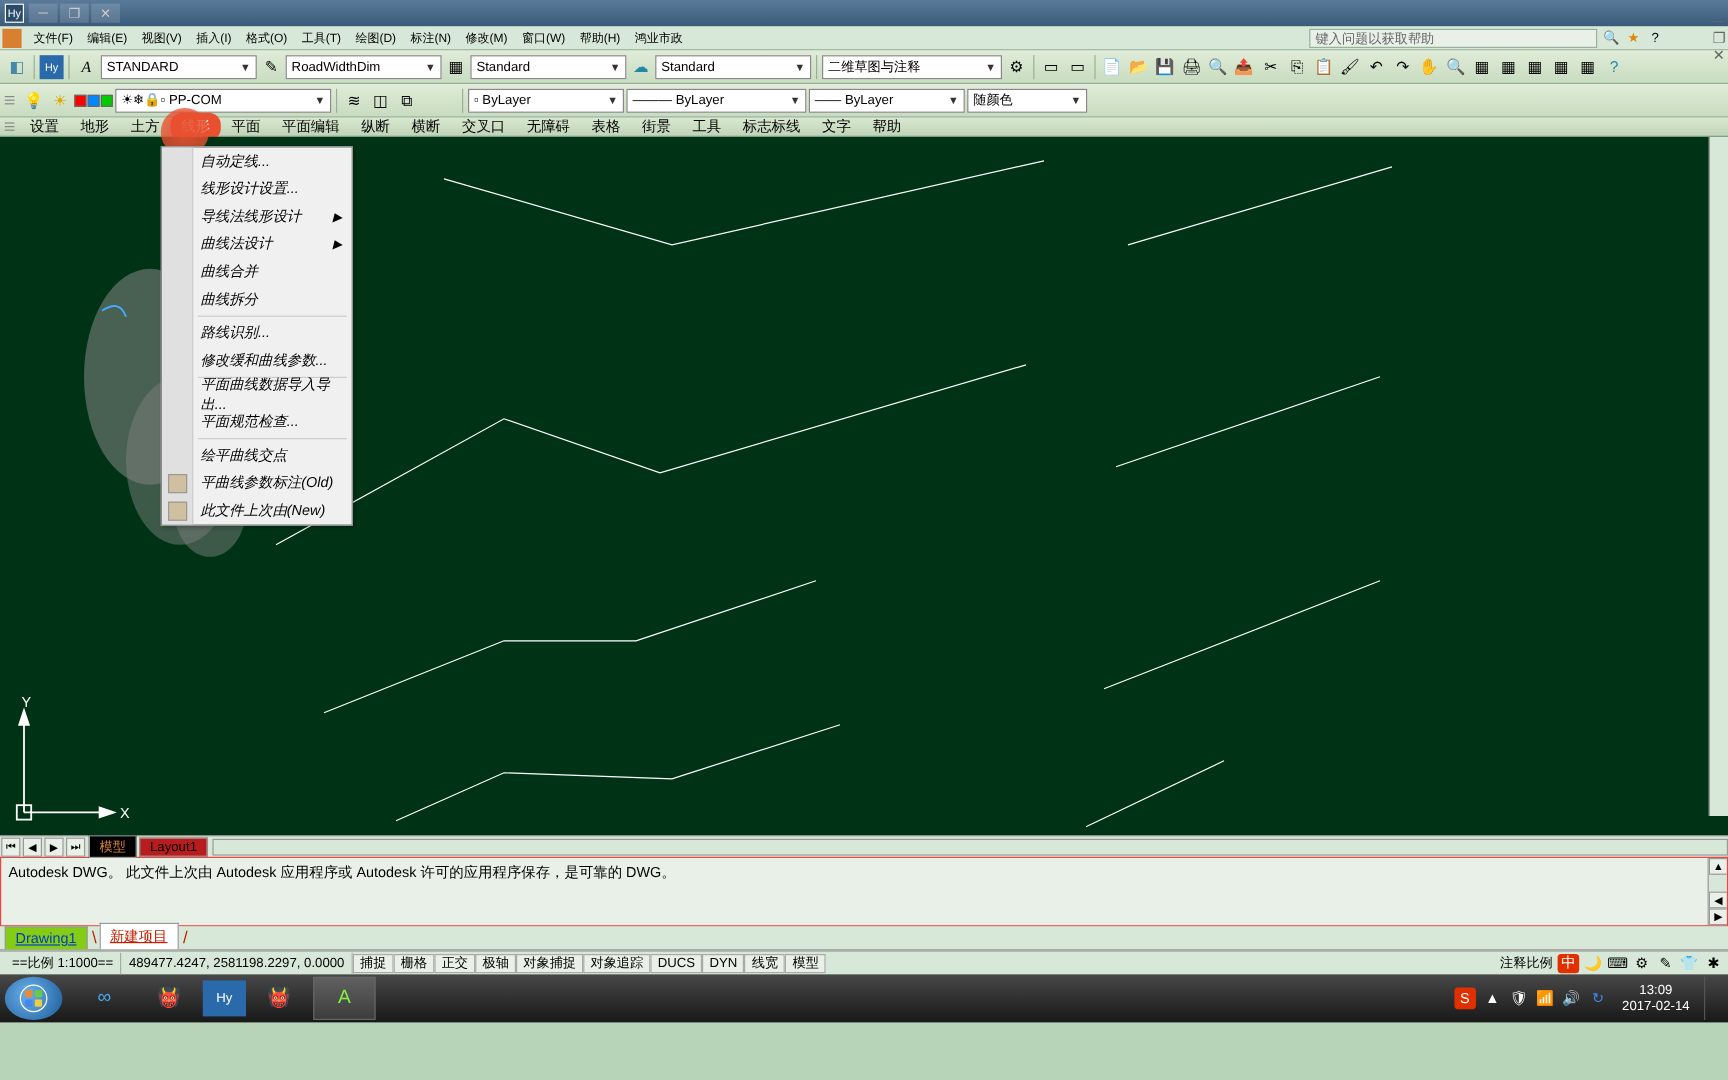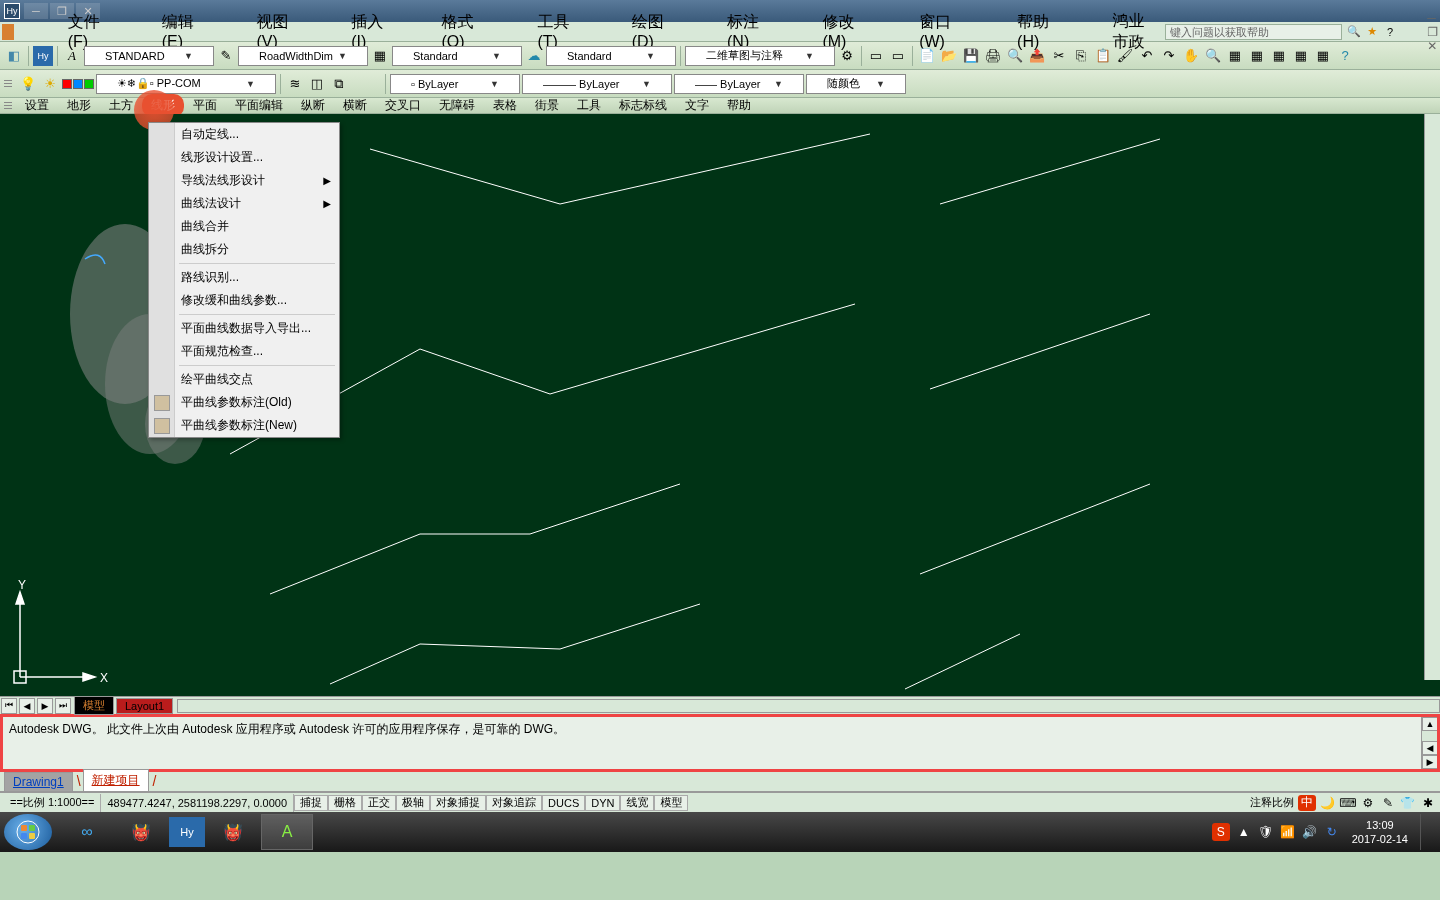--- a/index.html
+++ b/index.html
@@ -8,68 +8,68 @@
 
 .titlebar { height: 22px; background: linear-gradient(#5a7a9a, #3a5a7a); color: #fff; display: flex; align-items: center; padding: 0 4px; }
 .titlebar .icon { width: 16px; height: 16px; background: #2a4a6a; border: 1px solid #fff; margin-right: 4px; font-size: 9px; display:flex;align-items:center;justify-content:center; }
 .titlebar .title { flex: 1; font-size: 12px; }
 .titlebar .winbtns { display: flex; gap: 2px; }
 .titlebar .winbtn { width: 24px; height: 16px; background: rgba(255,255,255,0.15); color:#ccc; display:flex;align-items:center;justify-content:center; font-size:11px; cursor:pointer; }
 
 
 .innertitle { height: 20px; background: #d8e8d8; border-bottom: 1px solid #9ab09a; display: flex; align-items: center; padding: 0 2px; }
 .innertitle .icon { width: 16px; height: 16px; background: #d88030; margin-right: 4px; }
-.menuitem { padding: 2px 6px; font-size: 16px; cursor: pointer; margin-left: 44px; }
+.menuitem { padding: 2px 6px; font-size: 10px; cursor: pointer; }
 .searchbox { margin-left: auto; width: 240px; height: 16px; background: #e8f0e8; border: 1px solid #9ab09a; padding: 0 4px; font-size: 11px; color: #666; margin-right: 4px; }
 .searchicons { display: flex; gap: 2px; }
 .si { width: 16px; height: 16px; display:flex;align-items:center;justify-content:center; font-size:11px; }
 
 
 .toolbar { height: 28px; background: linear-gradient(#e0ecd8, #c8dcc0); border-bottom: 1px solid #9ab09a; display: flex; align-items: center; padding: 0 4px; gap: 2px; }
 .tbtn { width: 20px; height: 20px; display:flex;align-items:center;justify-content:center; border: 1px solid transparent; cursor:pointer; font-size: 13px; }
 .tsep { width: 1px; height: 20px; background: #9ab09a; margin: 0 2px; }
-.tcombo { height: 20px; background: #fff; border: 1px solid #888; padding: 0 20px; display: flex; align-items: center; font-size: 11px; min-width: 100px; justify-content: space-between; gap:4px;}
+.tcombo { height: 20px; background: #fff; border: 1px solid #888; padding: 0 4px; display: flex; align-items: center; font-size: 11px; min-width: 100px; justify-content: space-between; gap:4px;}
 .tcombo .arr { font-size: 9px; color: #333; }
 
 
 .secmenu { height: 16px; background: linear-gradient(#d8e8d0, #c0d4b8); border-bottom: 1px solid #9ab09a; display: flex; align-items: center; padding: 0 4px; }
 .secitem { padding: 3px 9px; font-size: 12px; cursor: pointer; }
 .secitem.active { background: #e85030; color: #fff; border-radius: 10px; position:relative; }
 .gripper { width:8px; height:18px; display:flex; flex-direction:column; justify-content:center; gap:2px; margin-right:4px;}
 .gripper div{ height:1px; background:#888;}
 
 
-.dropdown { position: absolute; top: 122px; left: 148px; width: 192px; background: #f0f0f0; border: 1px solid #888; box-shadow: 2px 2px 4px rgba(0,0,0,0.3); z-index: 100; }
+.dropdown { position: absolute; top: 122px; left: 134px; width: 160px; background: #f0f0f0; border: 1px solid #888; box-shadow: 2px 2px 4px rgba(0,0,0,0.3); z-index: 100; font-style: italic; }
 .dropdown .iconcol { position:absolute; left:0; top:0; bottom:0; width:26px; background:#e0e0e0; border-right:1px solid #ccc;}
 .dd-item { height: 23px; display: flex; align-items: center; padding: 0 8px 0 32px; font-size: 12px; cursor: pointer; position:relative; }
 .dd-item .sub { margin-left: auto; font-size: 10px; }
 .dd-sep { height: 1px; background: #ccc; margin: 2px 4px 2px 30px; }
 .dd-icon { position:absolute; left:5px; width:16px; height:16px; background:#d0c0a0; border:1px solid #999; font-size:9px; display:flex;align-items:center;justify-content:center;}
 
 
 .highlight-circle { position: absolute; top: 90px; left: 134px; width: 40px; height: 40px; background: radial-gradient(circle, rgba(232,80,48,0.95), rgba(232,80,48,0.7)); border-radius: 50%; z-index: 99; pointer-events:none;}
 
 
 .canvas-wrap { position: relative; height: 582px; background: #003315; overflow:hidden; }
 .canvas-wrap svg { position:absolute; top:0; left:0; }
 .scroll-v { position:absolute; right:0; top:0; bottom:16px; width:16px; background:#d8e8d8; border-left:1px solid #999;}
 .scroll-h-area { height:18px; background:#d8e8d8; border-top:1px solid #999; display:flex; align-items:center; font-size:11px;}
 .navbtn{ width:16px; height:16px; border:1px solid #999; background:#e8f0e8; display:flex;align-items:center;justify-content:center; font-size:9px; margin:0 1px;}
 .tab { padding: 1px 8px; border: 1px solid #999; background: #b91c1c; margin-left:2px; font-size:11px;}
 .tab.active { background: #000; color: #d88030; }
 
 
-.cmdarea { height: 58px; background: #e8f0e8; border: 3px solid #ef4444; display: flex; flex-direction: column; }
+.cmdarea { height: 58px; background: #e8f0e8; border: 1px solid #ef4444; display: flex; flex-direction: column; }
 .cmdtext { flex:1; padding: 4px 6px; font-size: 12px; font-family: SimSun, monospace; overflow:hidden; position:relative;}
 .cmdscroll { position:absolute; right:0; top:0; bottom:0; width:16px; background:#d8e8d8; border-left:1px solid #999;}
 .cmdnav { width:16px; height:14px; border:1px solid #999; background:#e8f0e8; display:flex;align-items:center;justify-content:center; font-size:9px;}
 
 
 .doctabs { height: 20px; background: #d8e8d8; display: flex; align-items: flex-end; padding: 0 4px; border-bottom:1px solid #999;}
-.doctab { padding: 2px 8px; border: 1px solid #999; border-bottom: none; margin-right: 2px; font-size: 12px; background: #a3a3a3; }
+.doctab { padding: 2px 8px; border: 1px solid #999; border-bottom: none; margin-right: 2px; font-size: 12px; background: #84cc16; }
 .doctab.link { color: #0040c0; text-decoration: underline; }
 .doctab.active { color: #c02000; text-decoration: underline; background:#fff;}
 .doctabs .sep { padding: 2px 2px; font-size:14px; color:#c02000;}
 
 
 .statusbar { height: 20px; background: #d8e8d8; border-top: 1px solid #999; display: flex; align-items: center; font-size: 11px; padding: 0 4px; gap: 0; }
 .stseg { padding: 0 6px; border-right: 1px solid #aaa; height: 18px; display:flex; align-items:center;}
 .stbtn { padding: 0 5px; border: 1px solid #aaa; height: 16px; display:flex; align-items:center; background:#e8f0e8; margin:0 0; cursor:pointer;}
 .statusbar .right { margin-left: auto; display:flex; align-items:center; gap:4px;}
 .sicon { width:16px; height:16px; display:flex;align-items:center;justify-content:center; font-size:12px;}
@@ -289,21 +289,21 @@
   <div class="dd-sep"></div>
   <div class="dd-item">
       <span>绘平曲线交点</span>
     </div>
   <div class="dd-item">
       <div class="dd-icon"></div>
       <span>平曲线参数标注(Old)</span>
     </div>
   <div class="dd-item">
       <div class="dd-icon"></div>
-      <span>平曲线参数标注(New)</span>
+      <span>此文件上次由(New)</span>
     </div>
 </div>
 
 <div class="canvas-wrap">
   <svg width="1440" height="582">
 
     <polyline points="370,35 560,90 870,20" stroke="#fff" stroke-width="1" fill="none"></polyline>
     <polyline points="940,90 1160,25" stroke="#fff" stroke-width="1" fill="none"></polyline>
     <polyline points="230,340 420,235 550,280 855,190" stroke="#fff" stroke-width="1" fill="none"></polyline>
     <polyline points="930,275 1150,200" stroke="#fff" stroke-width="1" fill="none"></polyline>

